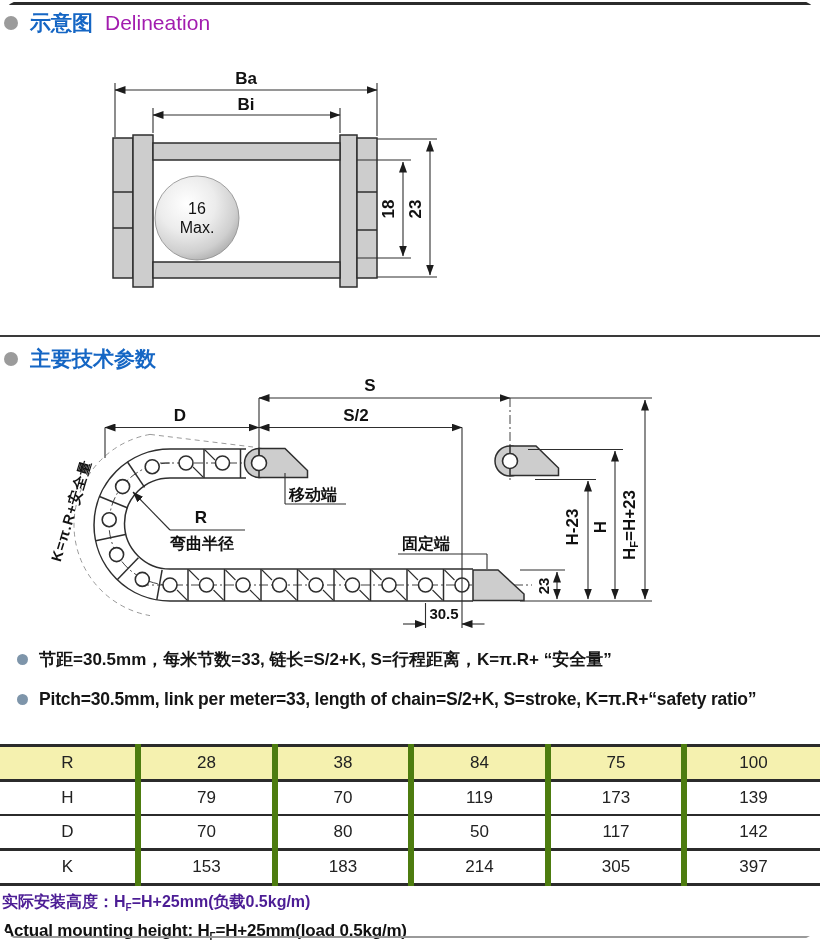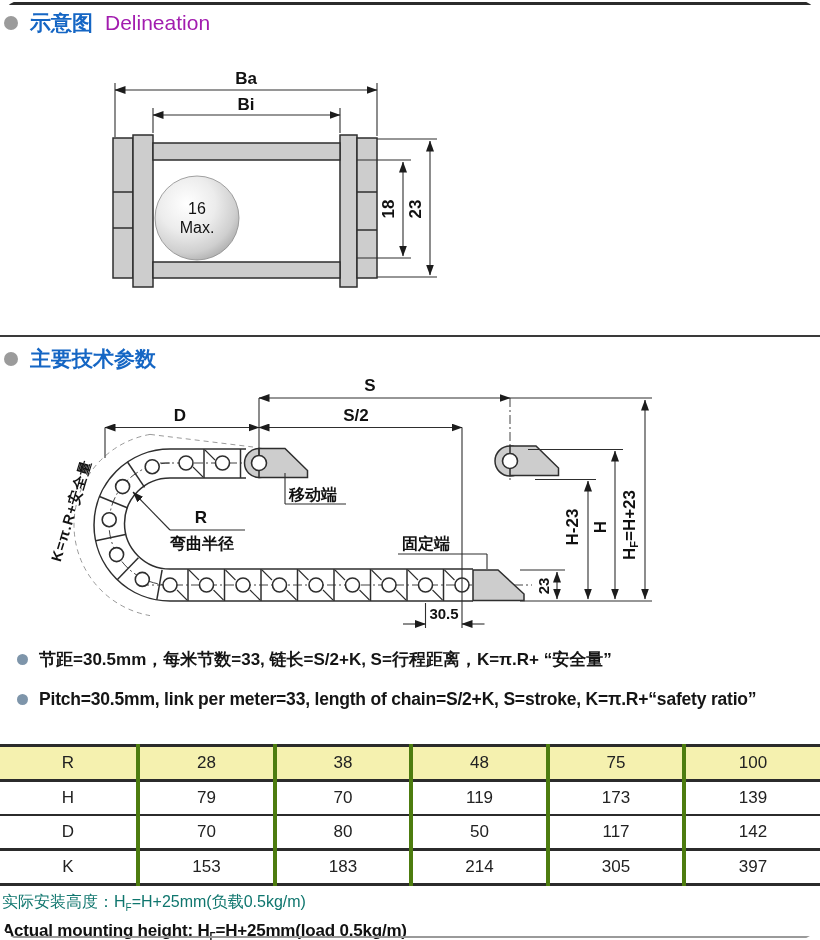--- a/index.html
+++ b/index.html
@@ -15,28 +15,28 @@
   .sec-en{font-size:21px;font-weight:400;color:#a21caf;}
 
   .note{position:absolute;left:0;display:flex;align-items:center;gap:11px;margin-left:12px;}
   .note-dot{width:11px;height:11px;border-radius:50%;background:#7e95aa;margin-left:5px;flex:0 0 auto;}
   .note-zh{font-size:17px;font-weight:700;color:#151515;}
   .note-en{font-size:17.5px;font-weight:700;letter-spacing:-0.2px;color:#151515;}
 
   table.spec{position:absolute;left:0;top:744px;width:820px;border-collapse:collapse;table-layout:fixed;
              border-top:3px solid #2b2b2b;border-bottom:3px solid #2b2b2b;}
   table.spec td{height:32px;text-align:center;vertical-align:middle;font-size:17px;color:#222;
-                border-left:4px solid #4d7c0f;padding:0;}
+                border-left:6px solid #4d7c0f;padding:0;}
   table.spec td:first-child{border-left:none;}
   tr.row-head td{background:#f5f1af;border-bottom:3px solid #2b2b2b;}
   tr.row-h td{border-bottom:2px solid #2b2b2b;}
   tr.row-d td{border-bottom:3px solid #2b2b2b;}
 
   .footer{position:absolute;left:2px;top:890px;line-height:23px;}
-  .footer .f-zh{font-size:16px;font-weight:400;color:#0f766e;}
+  .footer .f-zh{font-size:16px;font-weight:700;color:#4c1d95;}
   .footer .f-en{font-size:17px;font-weight:700;letter-spacing:-0.2px;color:#111;}
   .footer sub{font-size:10px;}
 
   svg{position:absolute;left:0;}
   svg text{font-family:"Liberation Sans",sans-serif;}
   .dim-t{font-size:17px;font-weight:700;fill:#111;}
   .dim-s{font-size:15px;font-weight:700;fill:#111;}
   .zh-t{font-size:16px;font-weight:700;fill:#111;}
   .ball-t{font-size:16px;font-weight:400;fill:#111;}
   .ln{stroke:#2e2e2e;stroke-width:1.5;fill:none;}
@@ -308,21 +308,21 @@
         <col style="width:136px">
       <col style="width:137px">
         <col style="width:136px">
         <col style="width:136px">
     </colgroup>
     <tbody>
         <tr class="row-head">
       <td>R</td>
       <td>28</td>
       <td>38</td>
-      <td>48</td>
+      <td>84</td>
       <td>75</td>
       <td>100</td>
     </tr>
     <tr class="row-h">
       <td>H</td>
       <td>79</td>
       <td>70</td>
       <td>119</td>
       <td>173</td>
       <td>139</td>

